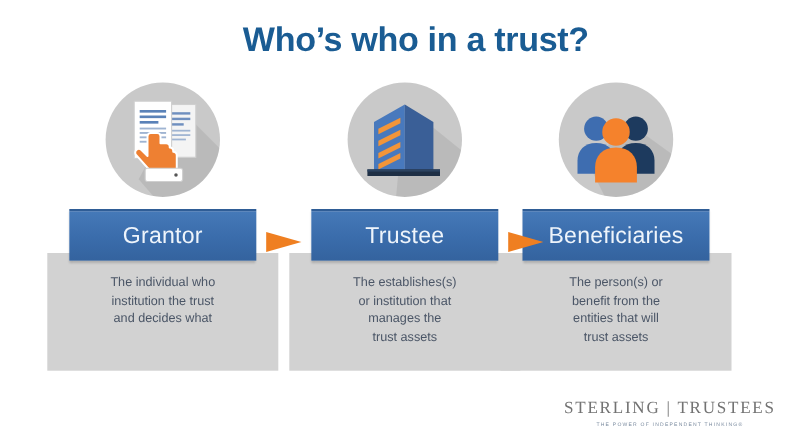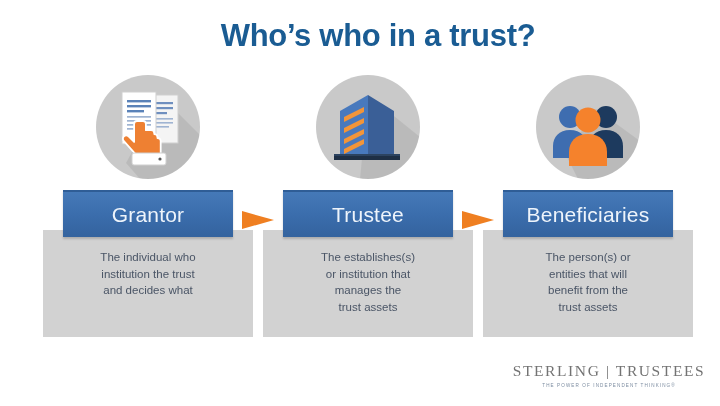--- a/index.html
+++ b/index.html
@@ -39,21 +39,21 @@
 
   
   .column {
     position: absolute;
     top: 75px;
     width: 220px;
     height: 262px;
   }
   #col-grantor      { left: 20px; }
   #col-trustee      { left: 240px; }
-  #col-beneficiaries{ left: 460px; }
+  #col-beneficiaries{ left: 432px; }
 
   
   .icon-wrap {
     position: absolute;
     left: 50%;
     top: 0;
     width: 104px;
     height: 104px;
     margin-left: -52px;
   }
@@ -296,22 +296,22 @@
     </div>
 
     <div class="panel"></div>
 
     <div class="label-box">
       <span class="label-text">Beneficiaries</span>
     </div>
 
     <div class="desc">
       <div>The person(s) or</div>
+      <div>benefit from the</div>
       <div>entities that will</div>
-      <div>benefit from the</div>
       <div>trust assets</div>
     </div>
   </div>
 
   <div class="arrow" id="arrow-1"></div>
   <div class="arrow" id="arrow-2"></div>
 
   <div id="logo">
     <div id="logo-wordmark">STERLING | TRUSTEES</div>
     <div id="logo-tagline">THE POWER OF INDEPENDENT THINKING®</div>

